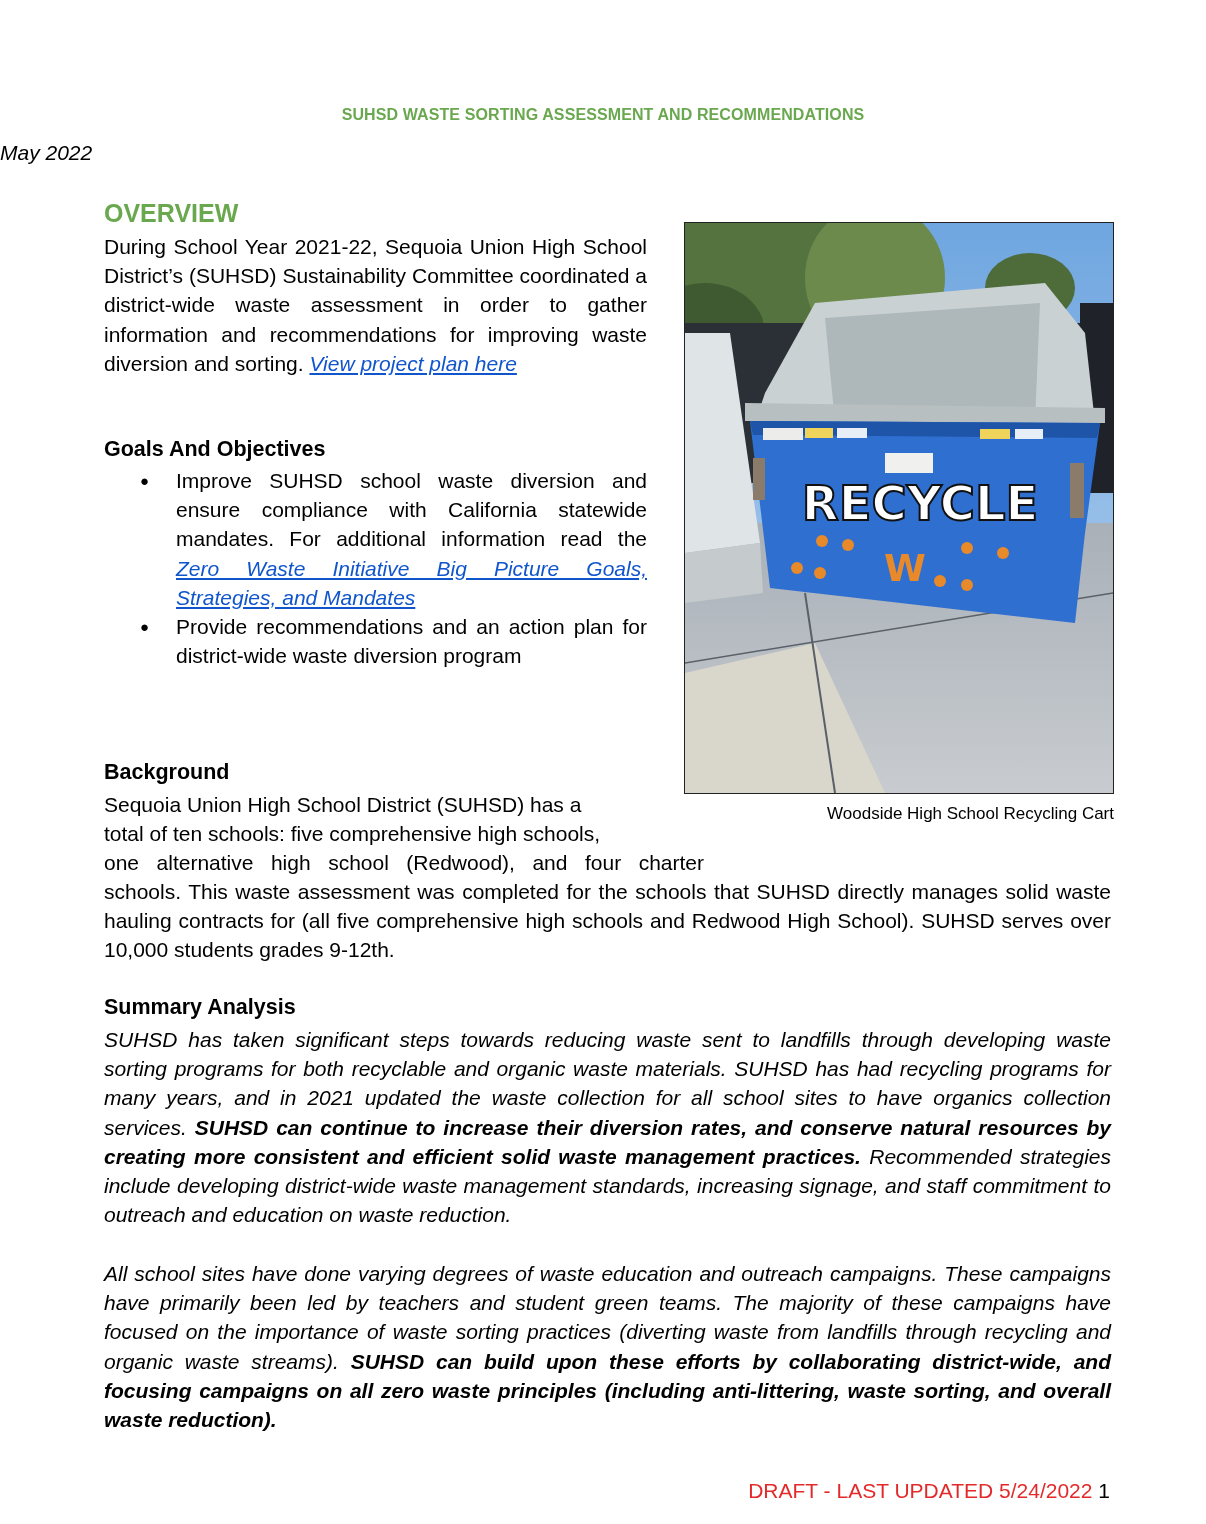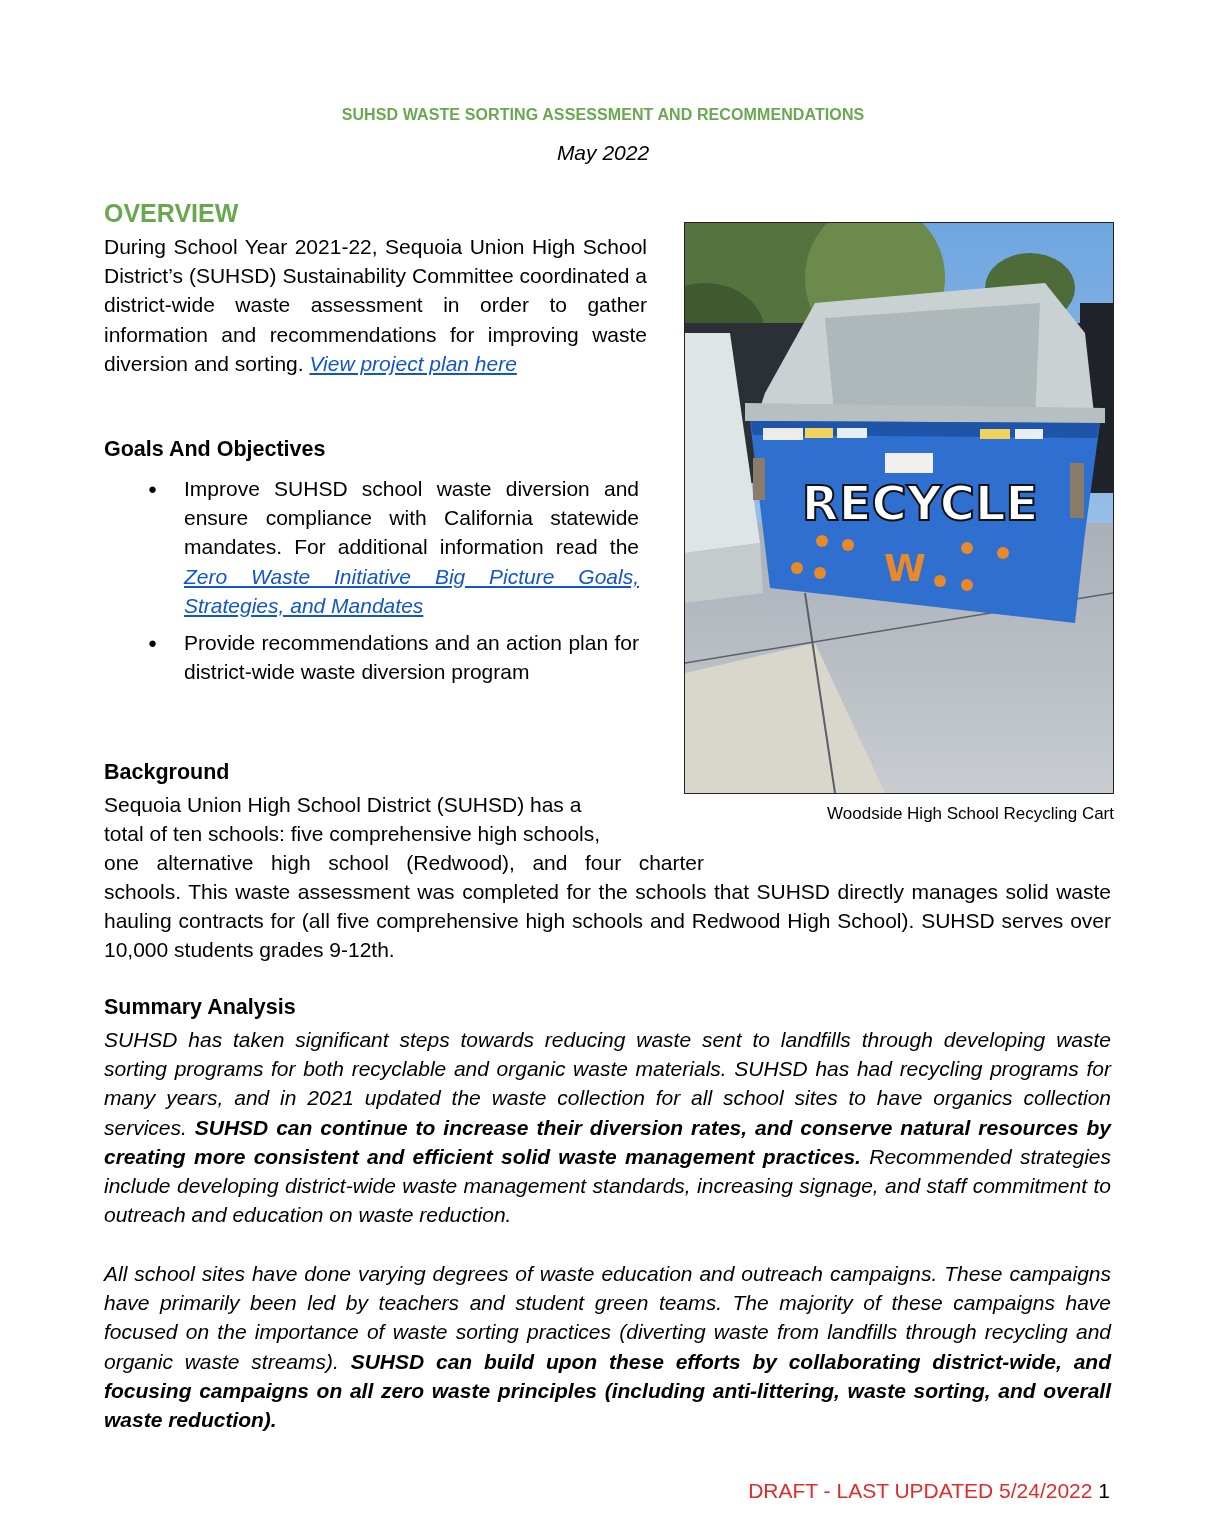--- a/index.html
+++ b/index.html
@@ -5,39 +5,39 @@
   html, body { margin: 0; padding: 0; background: #ffffff; }
   body {
     width: 1206px; height: 1524px; position: relative; overflow: hidden;
     font-family: "Liberation Sans", sans-serif; color: #000;
   }
   .title {
     position: absolute; left: 0; width: 1206px; top: 106px; text-align: center;
     color: #6aa84f; font-weight: bold; font-size: 16px; letter-spacing: 0.1px;
   }
   .subtitle {
-    position: absolute; left: 0; width: 1206px; top: 141px; text-align: center;
+    position: absolute; left: 0; width: 1206px; top: 141px; text-align: left;
     font-style: italic; font-size: 21px;
   }
   .overview-h {
     position: absolute; left: 104px; top: 199px;
     color: #6aa84f; font-weight: bold; font-size: 25px;
   }
   .col-text {
     position: absolute; left: 104px; width: 543px;
     font-size: 21px; line-height: 29.2px; text-align: justify;
   }
   .col-text p { margin: 0; }
   a.link { color: #1155cc; font-style: italic; text-decoration: underline; }
   .h2 { position: absolute; left: 104px; font-weight: bold; font-size: 21.5px; }
   ul.goals {
     position: absolute; left: 176px; top: 466px; width: 471px; margin: 0; padding: 0;
     list-style: none; font-size: 21px; line-height: 29.2px; text-align: justify;
   }
-  ul.goals li { position: relative; margin: 8px; }
+  ul.goals li { position: relative; margin: 0; }
   ul.goals li::before {
     content: "\25CF"; position: absolute; left: -36px; top: 0; font-size: 15px;
   }
   .photo {
     position: absolute; left: 684px; top: 222px; width: 428px; height: 570px;
     border: 1.5px solid #222; overflow: hidden; background: #0369a1;
   }
   .photo svg { display: block; }
   .caption {
     position: absolute; left: 684px; width: 430px; top: 804px; text-align: right;

